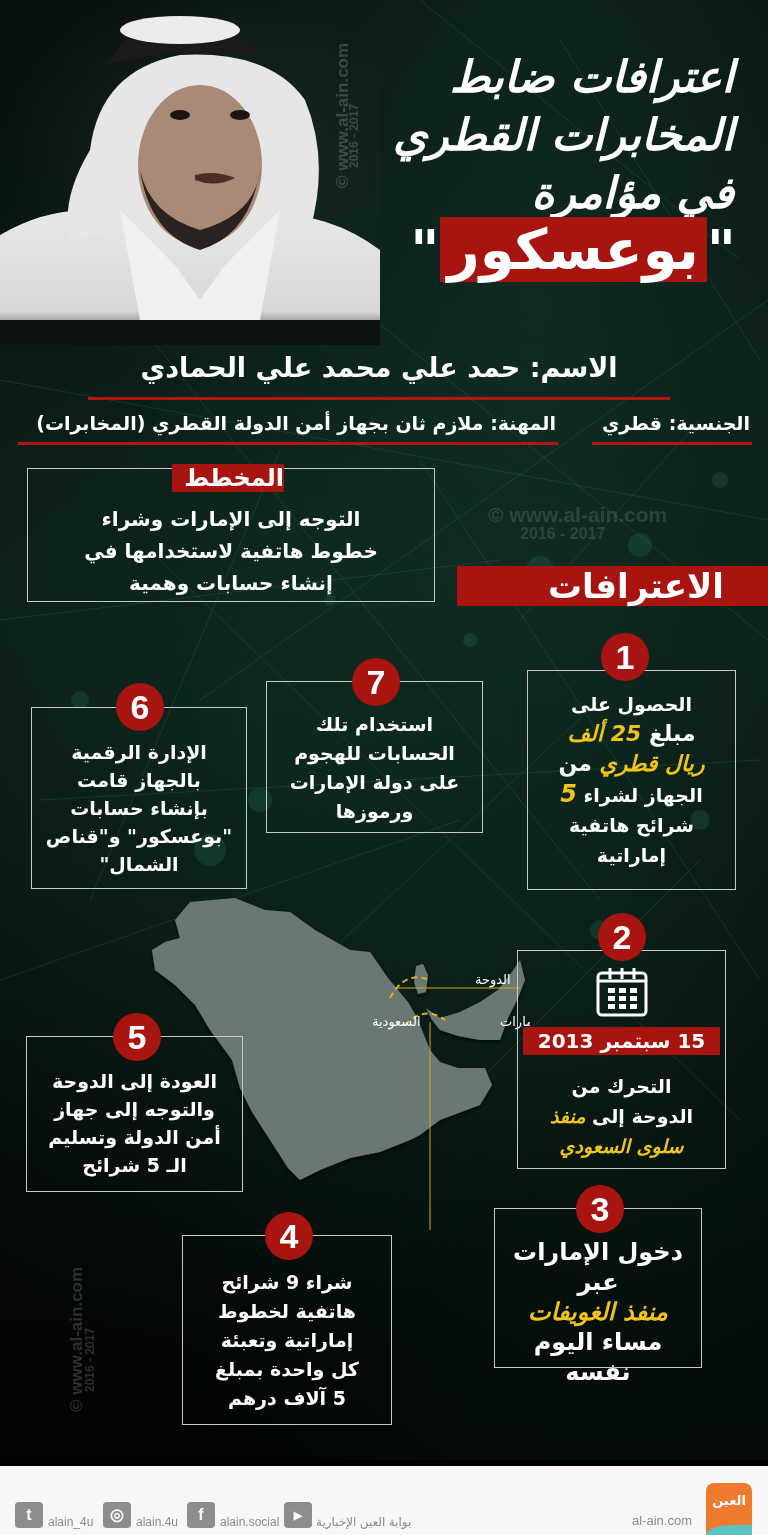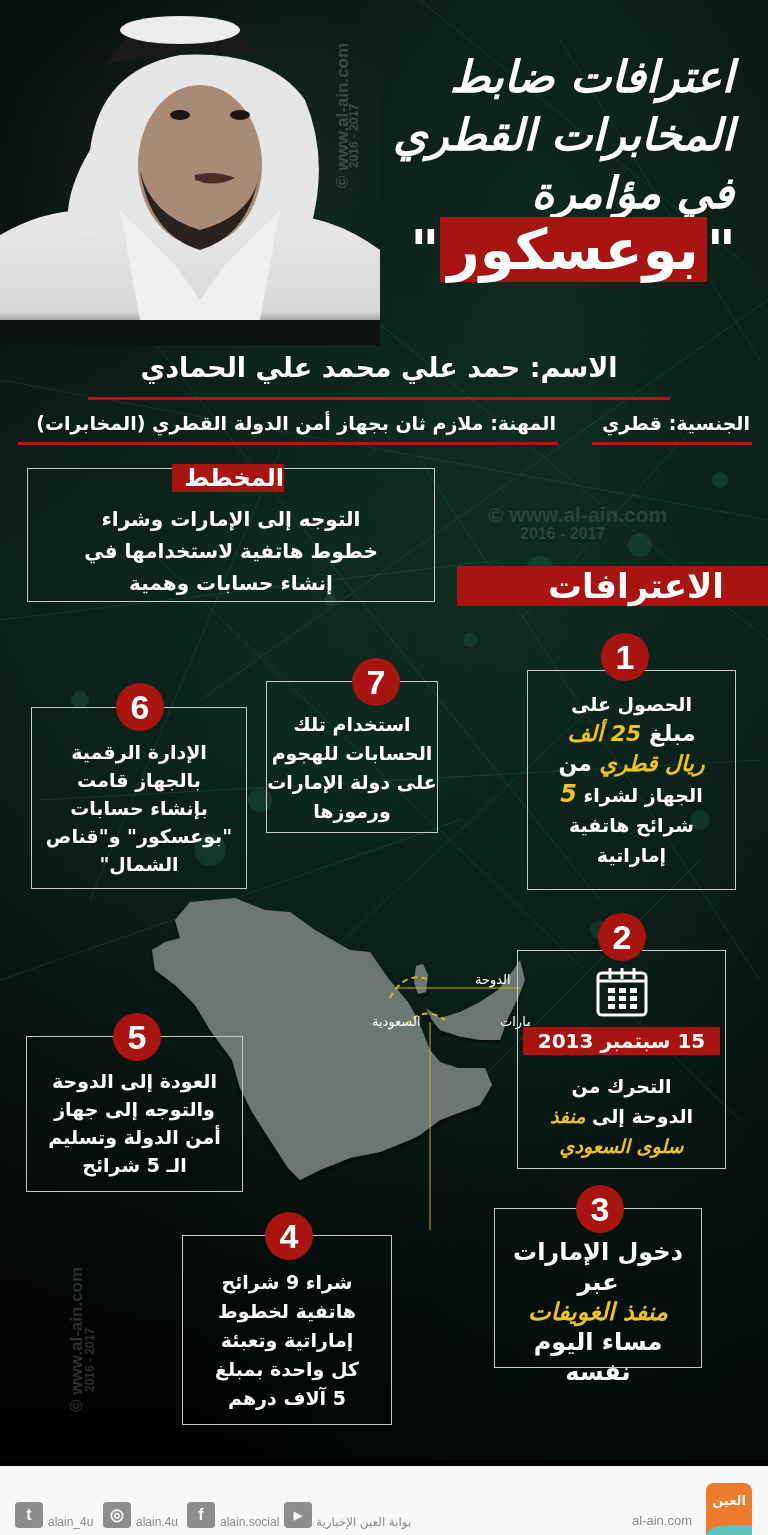--- a/index.html
+++ b/index.html
@@ -234,21 +234,21 @@
     <div>الحصول على</div>
     <div style="font-size:22px;"><span>مبلغ </span><span class="yellow">25 ألف</span></div>
     <div style="font-size:22px;"><span class="yellow">ريال قطري</span><span> من</span></div>
     <div><span>الجهاز لشراء </span><span class="yellow" style="font-size:24px;">5</span></div>
     <div>شرائح هاتفية</div>
     <div>إماراتية</div>
   </div>
 </div>
 <div class="badge" style="left:601px; top:633px;">1</div>
 
-<div class="box" style="left:266px; top:681px; width:172px; height:152px;">
+<div class="box" style="left:266px; top:681px; width:217px; height:152px;">
   <div class="txt" style="margin-top:28px; font-size:19px; line-height:29px;">
     <div>استخدام تلك</div>
     <div>الحسابات للهجوم</div>
     <div>على دولة الإمارات</div>
     <div>ورموزها</div>
   </div>
 </div>
 <div class="badge" style="left:352px; top:658px;">7</div>
 
 <div class="box" style="left:31px; top:707px; width:216px; height:182px;">

